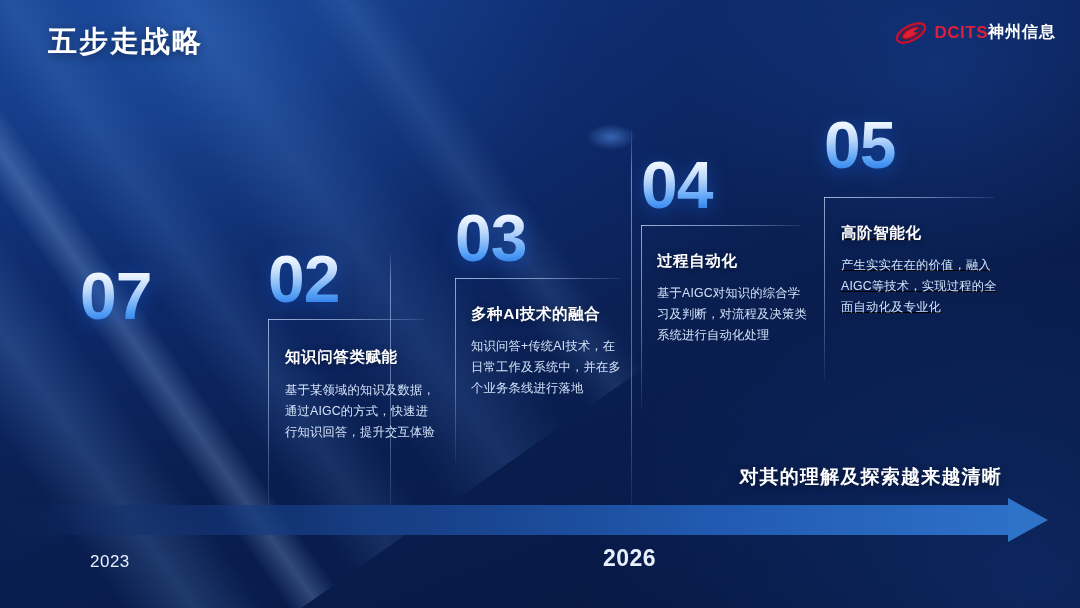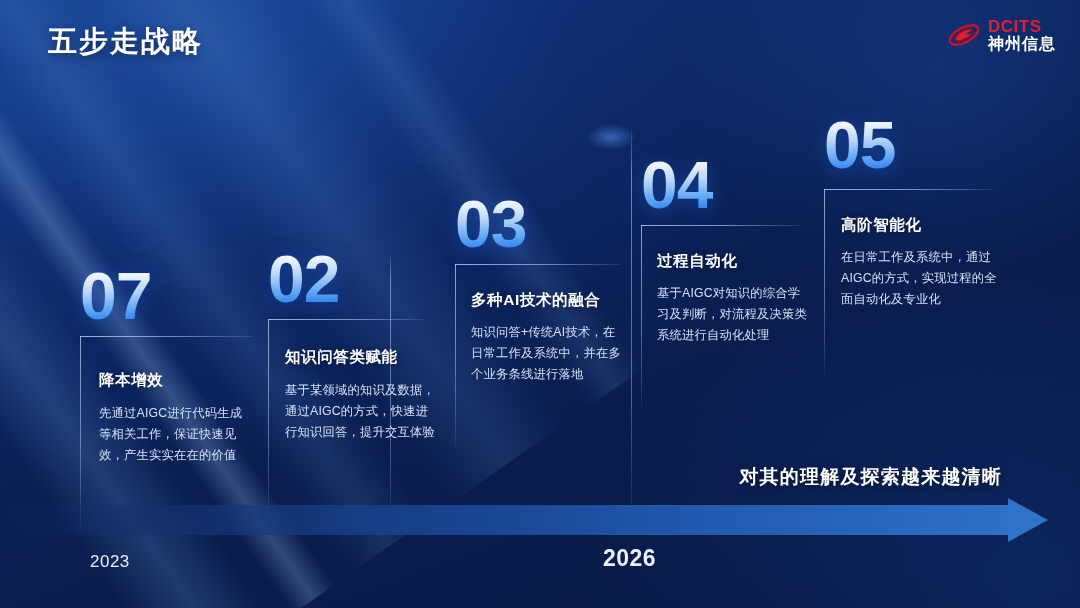--- a/index.html
+++ b/index.html
@@ -30,21 +30,21 @@
     background:radial-gradient(ellipse at center, rgba(30,80,175,0.30) 0%, rgba(10,30,80,0) 70%); }
 
   
   .page-title {
     position:absolute; left:48px; top:22px;
     font-size:29px; font-weight:bold; color:#ffffff; letter-spacing:2px;
     text-shadow:0 2px 10px rgba(0,0,0,0.45);
   }
   .logo { position:absolute; right:24px; top:18px; display:flex; align-items:center; gap:7px; }
   .logo-mark { width:34px; height:30px; }
-  .logo-txt { display:flex; flex-direction:column; line-height:1.05; }
+  .logo-txt { display:flex; flex-direction:row; line-height:1.05; }
   .logo-en { font-size:17px; font-weight:bold; color:#e01f36; letter-spacing:0.5px; }
   .logo-cn { font-size:16px; font-weight:bold; color:#ffffff; letter-spacing:1px; }
 
   
   .annotation {
     position:absolute; left:302px; top:120px;
     font-size:14.5px; font-weight:bold; color:#eef4ff;
     letter-spacing:0.3px; white-space:nowrap;
     text-shadow:0 1px 5px rgba(0,0,0,0.4);
   }
@@ -124,39 +124,33 @@
     </div>
   </div>
 
   <div class="annotation-glow"></div>
 
   <div class="divider" style="left:390px; top:250px; height:265px;"></div>
   <div class="divider" style="left:631px; top:126px; height:385px;"></div>
 
   <div class="step" style="left:80px; top:265px; width:180px;">
     <div class="num">07</div>
-    <div class="card" style="margin-top:8px; width:180px; height:198px;">
-      <div class="card-top-line" style="width:173px;"></div>
-      <div class="card-left-line" style="height:195px;"></div>
-      <div class="card-title" style="padding:34px 0 0 19px;">降本增效</div>
-      <div class="card-body" style="padding:12px 6px 0 19px;">先通过AIGC进行代码生成等相关工作，保证快速见效，产生实实在在的价值</div>
-    </div>
   </div>
 
   <div class="step" style="left:268px; top:248px; width:170px;">
     <div class="num">02</div>
     <div class="card" style="margin-top:8px; width:170px; height:200px;">
       <div class="card-top-line" style="width:156px;"></div>
       <div class="card-left-line" style="height:196px;"></div>
       <div class="card-title" style="padding:28px 0 0 17px;">知识问答类赋能</div>
       <div class="card-body" style="padding:12px 0 0 17px;">基于某领域的知识及数据，通过AIGC的方式，快速进行知识回答，提升交互体验</div>
     </div>
   </div>
 
-  <div class="step" style="left:455px; top:193px; width:172px;">
+  <div class="step" style="left:455px; top:207px; width:172px;">
     <div class="num">03</div>
     <div class="card" style="margin-top:8px; width:172px; height:190px;">
       <div class="card-top-line" style="width:165px;"></div>
       <div class="card-left-line" style="height:185px;"></div>
       <div class="card-title" style="padding:26px 0 0 16px;">多种AI技术的融合</div>
       <div class="card-body" style="padding:11px 0 0 16px;">知识问答+传统AI技术，在日常工作及系统中，并在多个业务条线进行落地</div>
     </div>
   </div>
 
   <div class="step" style="left:641px; top:154px; width:168px;">
@@ -164,25 +158,25 @@
     <div class="card" style="margin-top:8px; width:168px; height:190px;">
       <div class="card-top-line" style="width:160px;"></div>
       <div class="card-left-line" style="height:185px;"></div>
       <div class="card-title" style="padding:26px 0 0 16px;">过程自动化</div>
       <div class="card-body" style="padding:11px 0 0 16px;">基于AIGC对知识的综合学习及判断，对流程及决策类系统进行自动化处理</div>
     </div>
   </div>
 
   <div class="step" style="left:824px; top:114px; width:175px;">
     <div class="num">05</div>
-    <div class="card" style="margin-top:12px; width:175px; height:190px;">
+    <div class="card" style="margin-top:20px; width:175px; height:190px;text-decoration:underline;">
       <div class="card-top-line" style="width:170px;"></div>
       <div class="card-left-line" style="height:185px;"></div>
       <div class="card-title" style="padding:26px 0 0 17px;">高阶智能化</div>
-      <div class="card-body" style="padding:11px 0 0 17px;">在日常工作及系统中，通过AIGC的方式，实现过程的全面自动化及专业化</div>
+      <div class="card-body" style="padding:11px 0 0 17px;">产生实实在在的价值，融入AIGC等技术，实现过程的全面自动化及专业化</div>
     </div>
   </div>
 
   <div class="arrow-label">对其的理解及探索越来越清晰</div>
 
   <div class="arrow-wrap">
     <div class="arrow-bar"></div>
     <div class="arrow-head"></div>
   </div>
 

